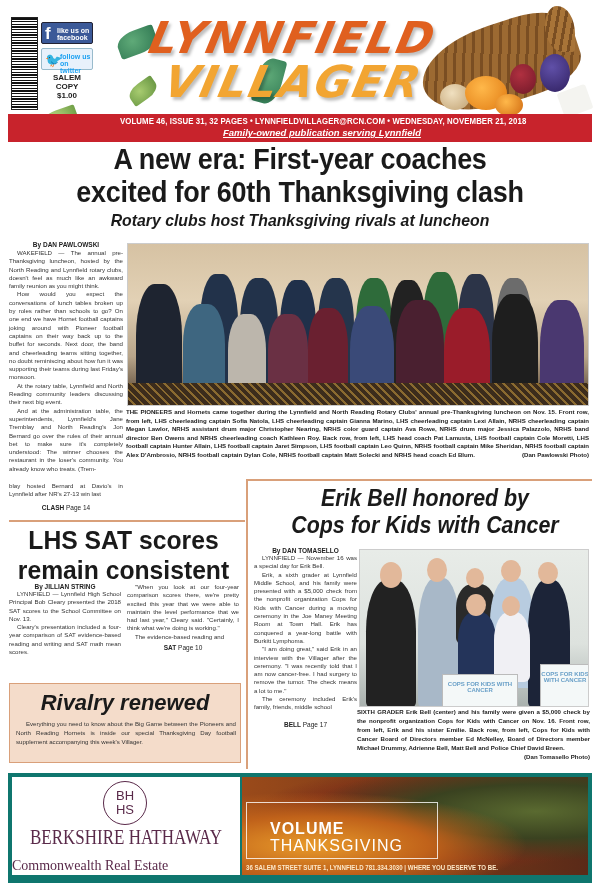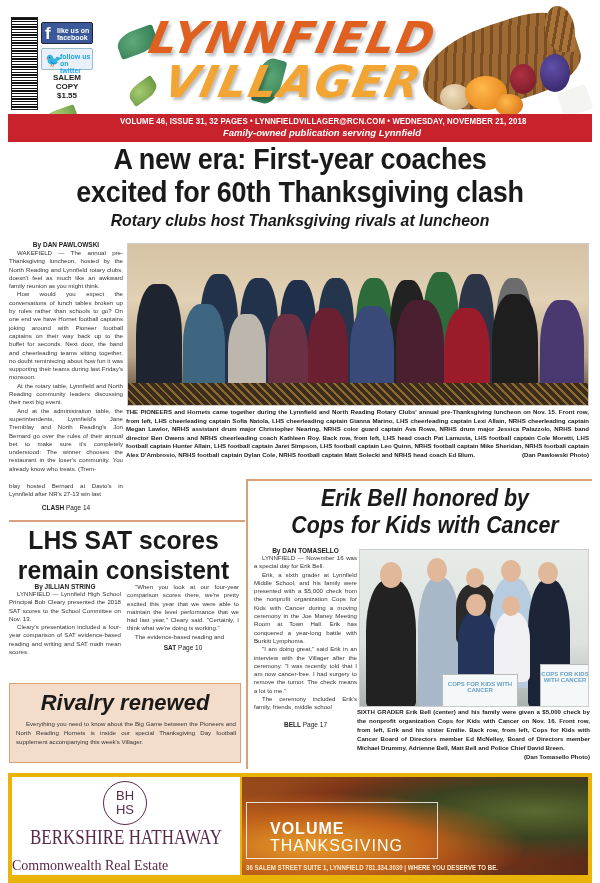--- a/index.html
+++ b/index.html
@@ -40,21 +40,21 @@
   .fruit { position: absolute; border-radius: 50%; }
   .f1 { left: 65px; top: 72px; width: 42px; height: 34px; background: radial-gradient(circle at 40% 35%, #ffb84a, #e07a12); }
   .f2 { left: 40px; top: 80px; width: 30px; height: 26px; background: radial-gradient(circle at 40% 35%, #f0e0c0, #c0a070); }
   .f3 { left: 110px; top: 60px; width: 26px; height: 30px; background: radial-gradient(circle at 40% 35%, #b03040, #701828); }
   .f4 { left: 140px; top: 50px; width: 30px; height: 38px; background: radial-gradient(circle at 40% 35%, #6050a8, #302060); }
   .f5 { left: 95px; top: 90px; width: 28px; height: 22px; background: radial-gradient(circle at 40% 35%, #ffb84a, #d06a10); }
   .f6 { left: 160px; top: 84px; width: 30px; height: 26px; background: #f4f4f0; border-radius: 10%; transform: rotate(-20deg); }
 
   .banner { position: absolute; left: 8px; top: 114px; width: 584px; height: 28px; background: #c8232c; }
   .banner .line1 { position: absolute; left: 112px; top: 2px; width: 472px; text-align: left; font: bold 8.5px "Liberation Sans", sans-serif; color: #fff; letter-spacing: 0.1px; transform: scaleX(0.92); transform-origin: left; }
-  .banner .line2 { position: absolute; left: 215px; top: 13px; font: italic bold 9.5px "Liberation Sans", sans-serif; color: #fff; }
+  .banner .line2 { position: absolute; left: 215px; top: 13px; font: italic bold 9.5px "Liberation Sans", sans-serif; color: #fff; text-decoration: underline; }
 
   
   .headline { position: absolute; left: 0; top: 143px; width: 600px; text-align: center; font: bold 29px/33px "Liberation Sans", sans-serif;
     color: #1a1a1a; transform: scaleX(0.93); letter-spacing: -0.3px; }
   .subhead { position: absolute; left: 0; top: 211px; width: 600px; text-align: center; font: italic bold 17px "Liberation Sans", sans-serif; color: #1a1a1a; transform: scaleX(0.93); }
 
   
   .byline { font: bold 6.5px "Liberation Sans", sans-serif; text-align: center; color: #222; }
   .body-text { font: 6.1px/8.3px "Liberation Sans", sans-serif; color: #333; text-align: justify; }
   .body-text p { text-indent: 8px; }
@@ -92,21 +92,21 @@
   
   .bell-headline { position: absolute; left: 250px; top: 485px; width: 350px; text-align: center; font: italic bold 23px/27px "Liberation Sans", sans-serif; color: #1a1a1a; transform: scaleX(0.93); }
   .bell-col { position: absolute; left: 254px; top: 547px; width: 103px; }
   .photo2 { position: absolute; left: 359px; top: 549px; width: 230px; height: 158px; overflow: hidden; border: 1px solid #ccc;
     background: linear-gradient(180deg, #e8ece8 0%, #dde2de 60%, #a9b1ae 100%); }
   .sign { position: absolute; background: #f4f8f8; border: 1px solid #bbb; color: #6aa0c8; font: bold 6px "Liberation Sans", sans-serif; text-align: center; padding-top: 6px; }
   .caption2 { position: absolute; left: 357px; top: 707px; width: 233px; font: bold 6.1px/9px "Liberation Sans", sans-serif; color: #222; text-align: justify; }
   .caption2 .credit { float: right; }
 
   
-  .ad { position: absolute; left: 8px; top: 773px; width: 584px; height: 110px; background: #eab308; }
+  .ad { position: absolute; left: 8px; top: 773px; width: 584px; height: 110px; background: #0f766e; }
   .ad-left { position: absolute; left: 4px; top: 4px; width: 228px; height: 98px; background: #fff; }
   .bhhs-seal { position: absolute; left: 91px; top: 4px; width: 44px; height: 44px; border: 1.5px solid #5a2a4a; border-radius: 50%; text-align: center;
     font: 13px/14px "Liberation Sans", sans-serif; color: #5a2a4a; padding-top: 7px; }
   .bhhs-name { position: absolute; left: 0; top: 49px; width: 100%; text-align: center; font: 20px "Liberation Serif", serif; color: #5a2a4a; transform: scaleX(0.85); }
   .bhhs-sub { position: absolute; left: 0; top: 70px; width: 100%; text-align: center; font: 9px "Liberation Serif", serif; color: #5a2a4a; }
   .bhhs-co { position: absolute; left: 0; top: 81px; width: 100%; font: 14px "Liberation Serif", serif; color: #5a2a4a; }
   .ad-right { position: absolute; left: 234px; top: 4px; width: 346px; height: 98px; overflow: hidden;
     background: radial-gradient(ellipse at 20% 70%, #e89a2a 0%, #c0621a 30%, transparent 55%),
                 radial-gradient(ellipse at 85% 35%, #5a6a30 0%, #3a4220 30%, transparent 55%),
                 radial-gradient(ellipse at 55% 45%, #b04a20 0%, #7a2a18 40%, transparent 70%),
@@ -126,21 +126,21 @@
     <span class="glyph">f</span>
     <span class="label"><span>like us on</span><br><span>facebook</span></span>
   </div>
   <div class="social tw">
     <span class="glyph">🐦</span>
     <span class="label"><span>follow us on</span><br><span>twitter</span></span>
   </div>
   <div class="copy">
     <span>SALEM</span>
     <span>COPY</span>
-    <span>$1.55</span>
+    <span>$1.00</span>
   </div>
 
   <div class="leaf leaf1"></div>
   <div class="leaf leaf2"></div>
   <div class="leaf leaf3"></div>
   <div class="leaf leaf4"></div>
 
   <div class="logo-line1">LYNNFIELD</div>
   <div class="logo-line2">VILLAGER</div>
 

